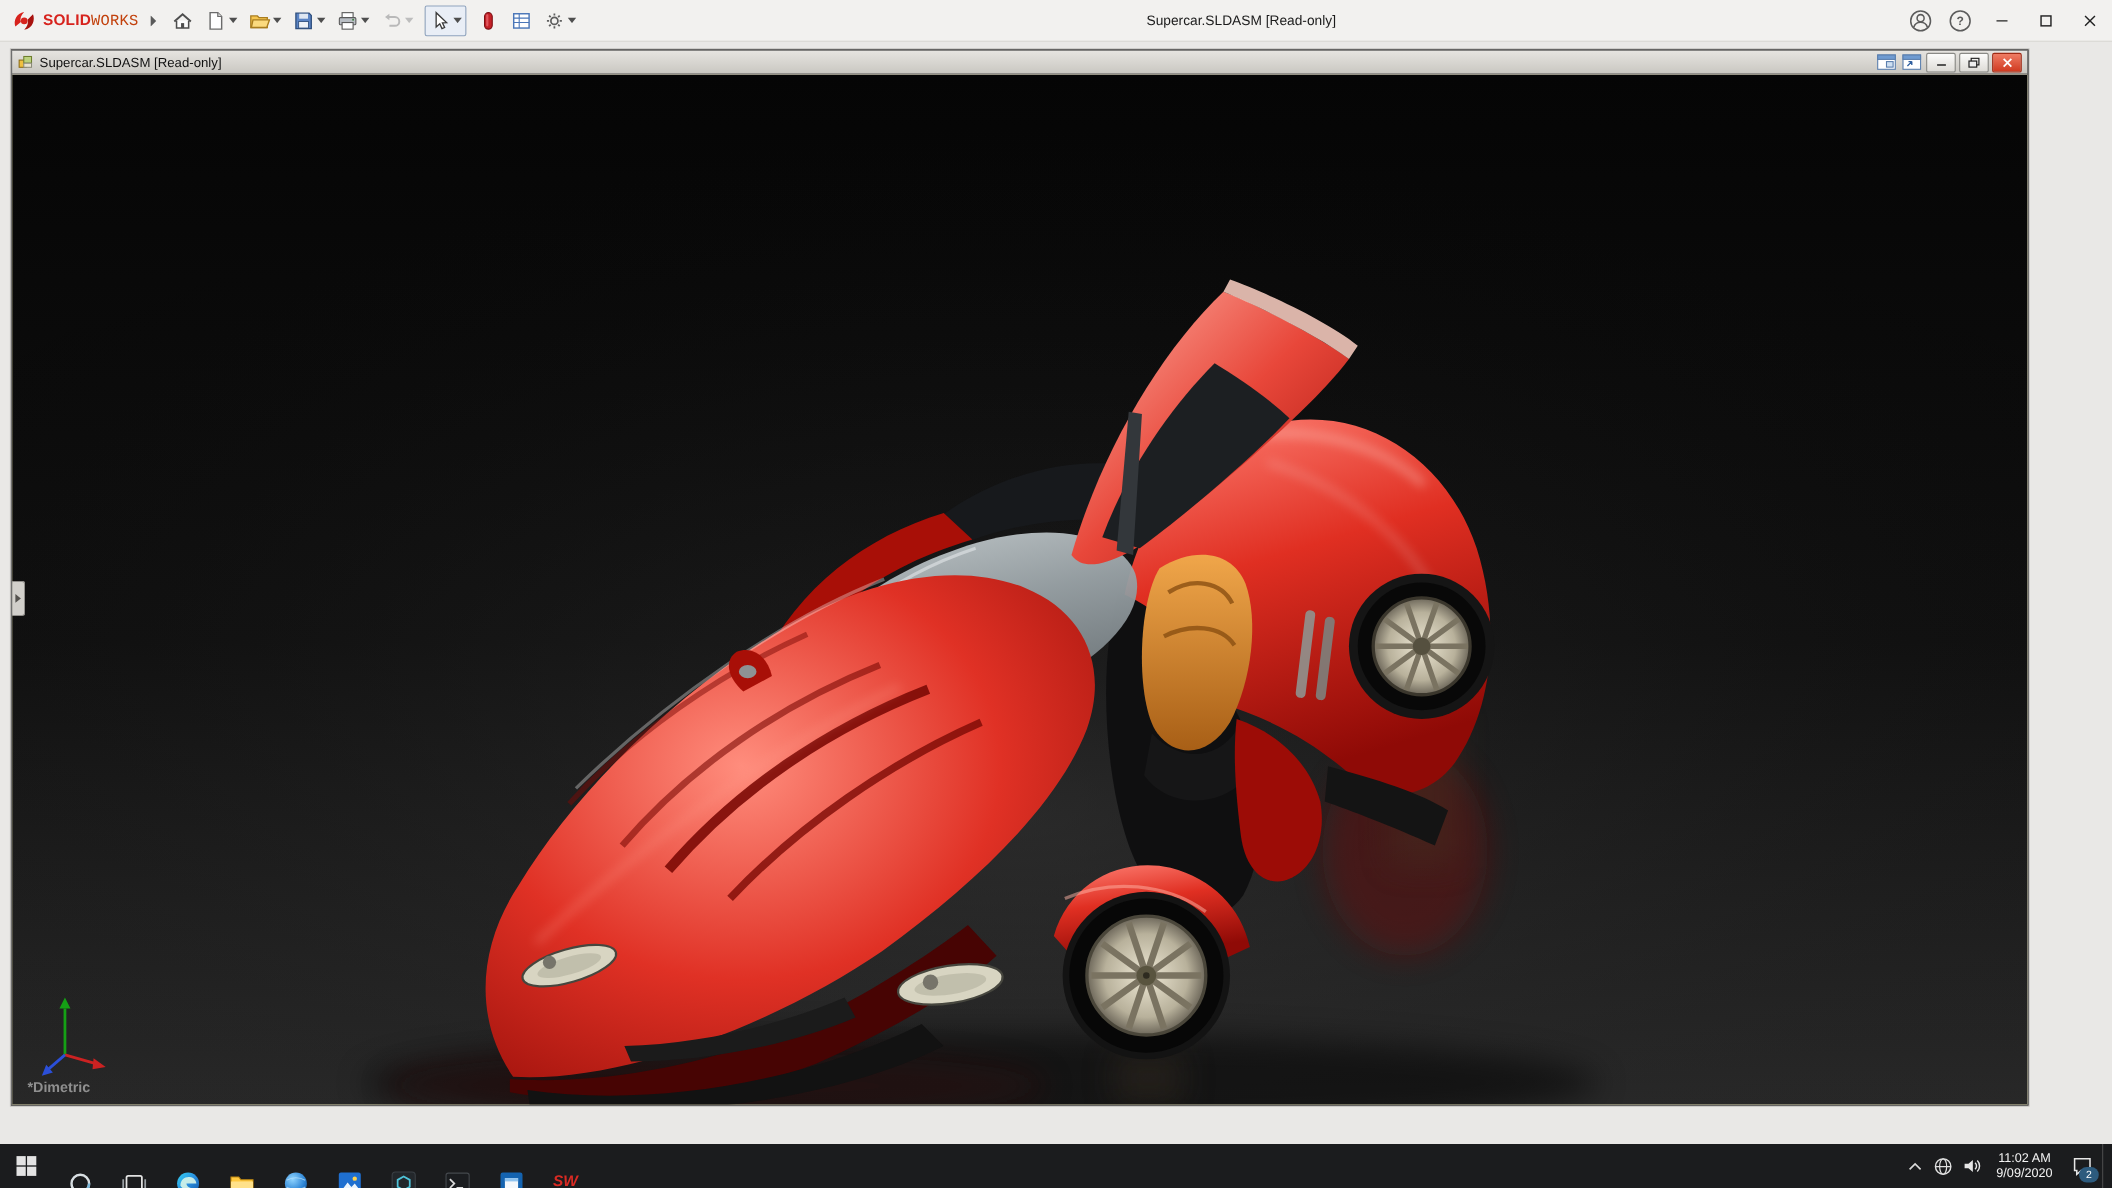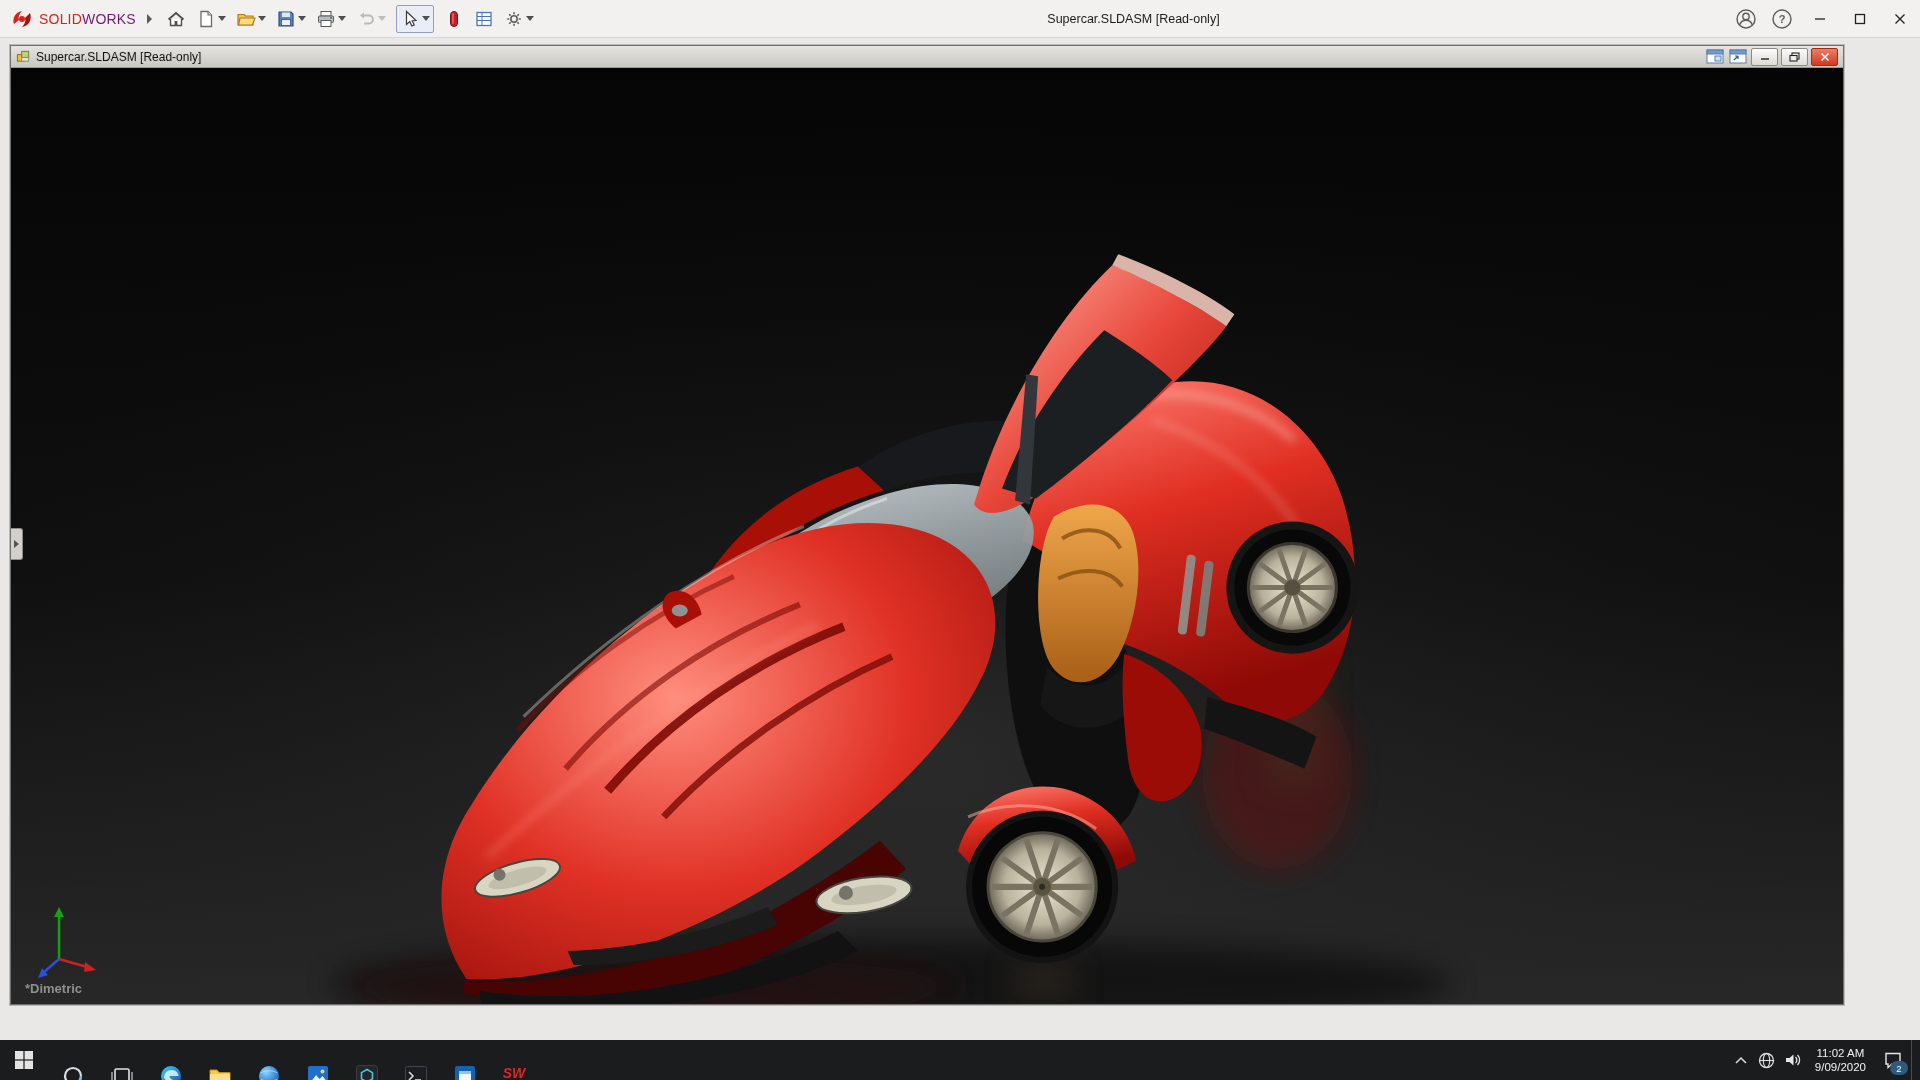--- a/index.html
+++ b/index.html
@@ -4,22 +4,22 @@
 <style>
   html,body{margin:0;padding:0}
   body{width:1920px;height:1080px;position:relative;overflow:hidden;
        background:#e9e8e6;font-family:"Liberation Sans",sans-serif;}
 
   
   .app-titlebar{position:absolute;left:0;top:0;right:0;height:37px;background:#f2f1ef;
     border-bottom:1px solid #d8d6d2;display:flex;align-items:center;padding-left:10px;}
   .brand{display:flex;align-items:center;gap:5px;margin-right:6px;}
   .brand-text{font-size:14px;color:#d7231d;letter-spacing:.2px;white-space:nowrap;}
-  .brand-bold{font-weight:normal;}
-  .brand-light{font-weight:normal;color:#701a75;}
+  .brand-bold{font-weight:bold;}
+  .brand-light{font-weight:normal;color:#c2410c;font-family:Liberation Mono, monospace;}
   .expand-arrow{margin:0 8px 0 4px;display:flex;}
   .tb{display:flex;align-items:center;height:100%;}
   .tb-btn{display:flex;align-items:center;height:28px;padding:0 3px;margin:0 2px;border-radius:2px;}
   .caret{margin-left:2px;display:flex;}
   .select-group{border:1px solid #8fa3bd;background:#e9eef6;border-radius:2px;display:flex;
     align-items:center;height:26px;padding:0 3px;margin:0 5px;}
   .app-title{flex:1;text-align:center;font-size:12.5px;color:#1b1b1b;white-space:nowrap;overflow:hidden;}
   .right-cluster{display:flex;align-items:center;height:100%;}
   .circle-btn{width:30px;height:30px;display:flex;align-items:center;justify-content:center;margin:0 3px;}
   .cap-btn{width:40px;height:37px;display:flex;align-items:center;justify-content:center;}

